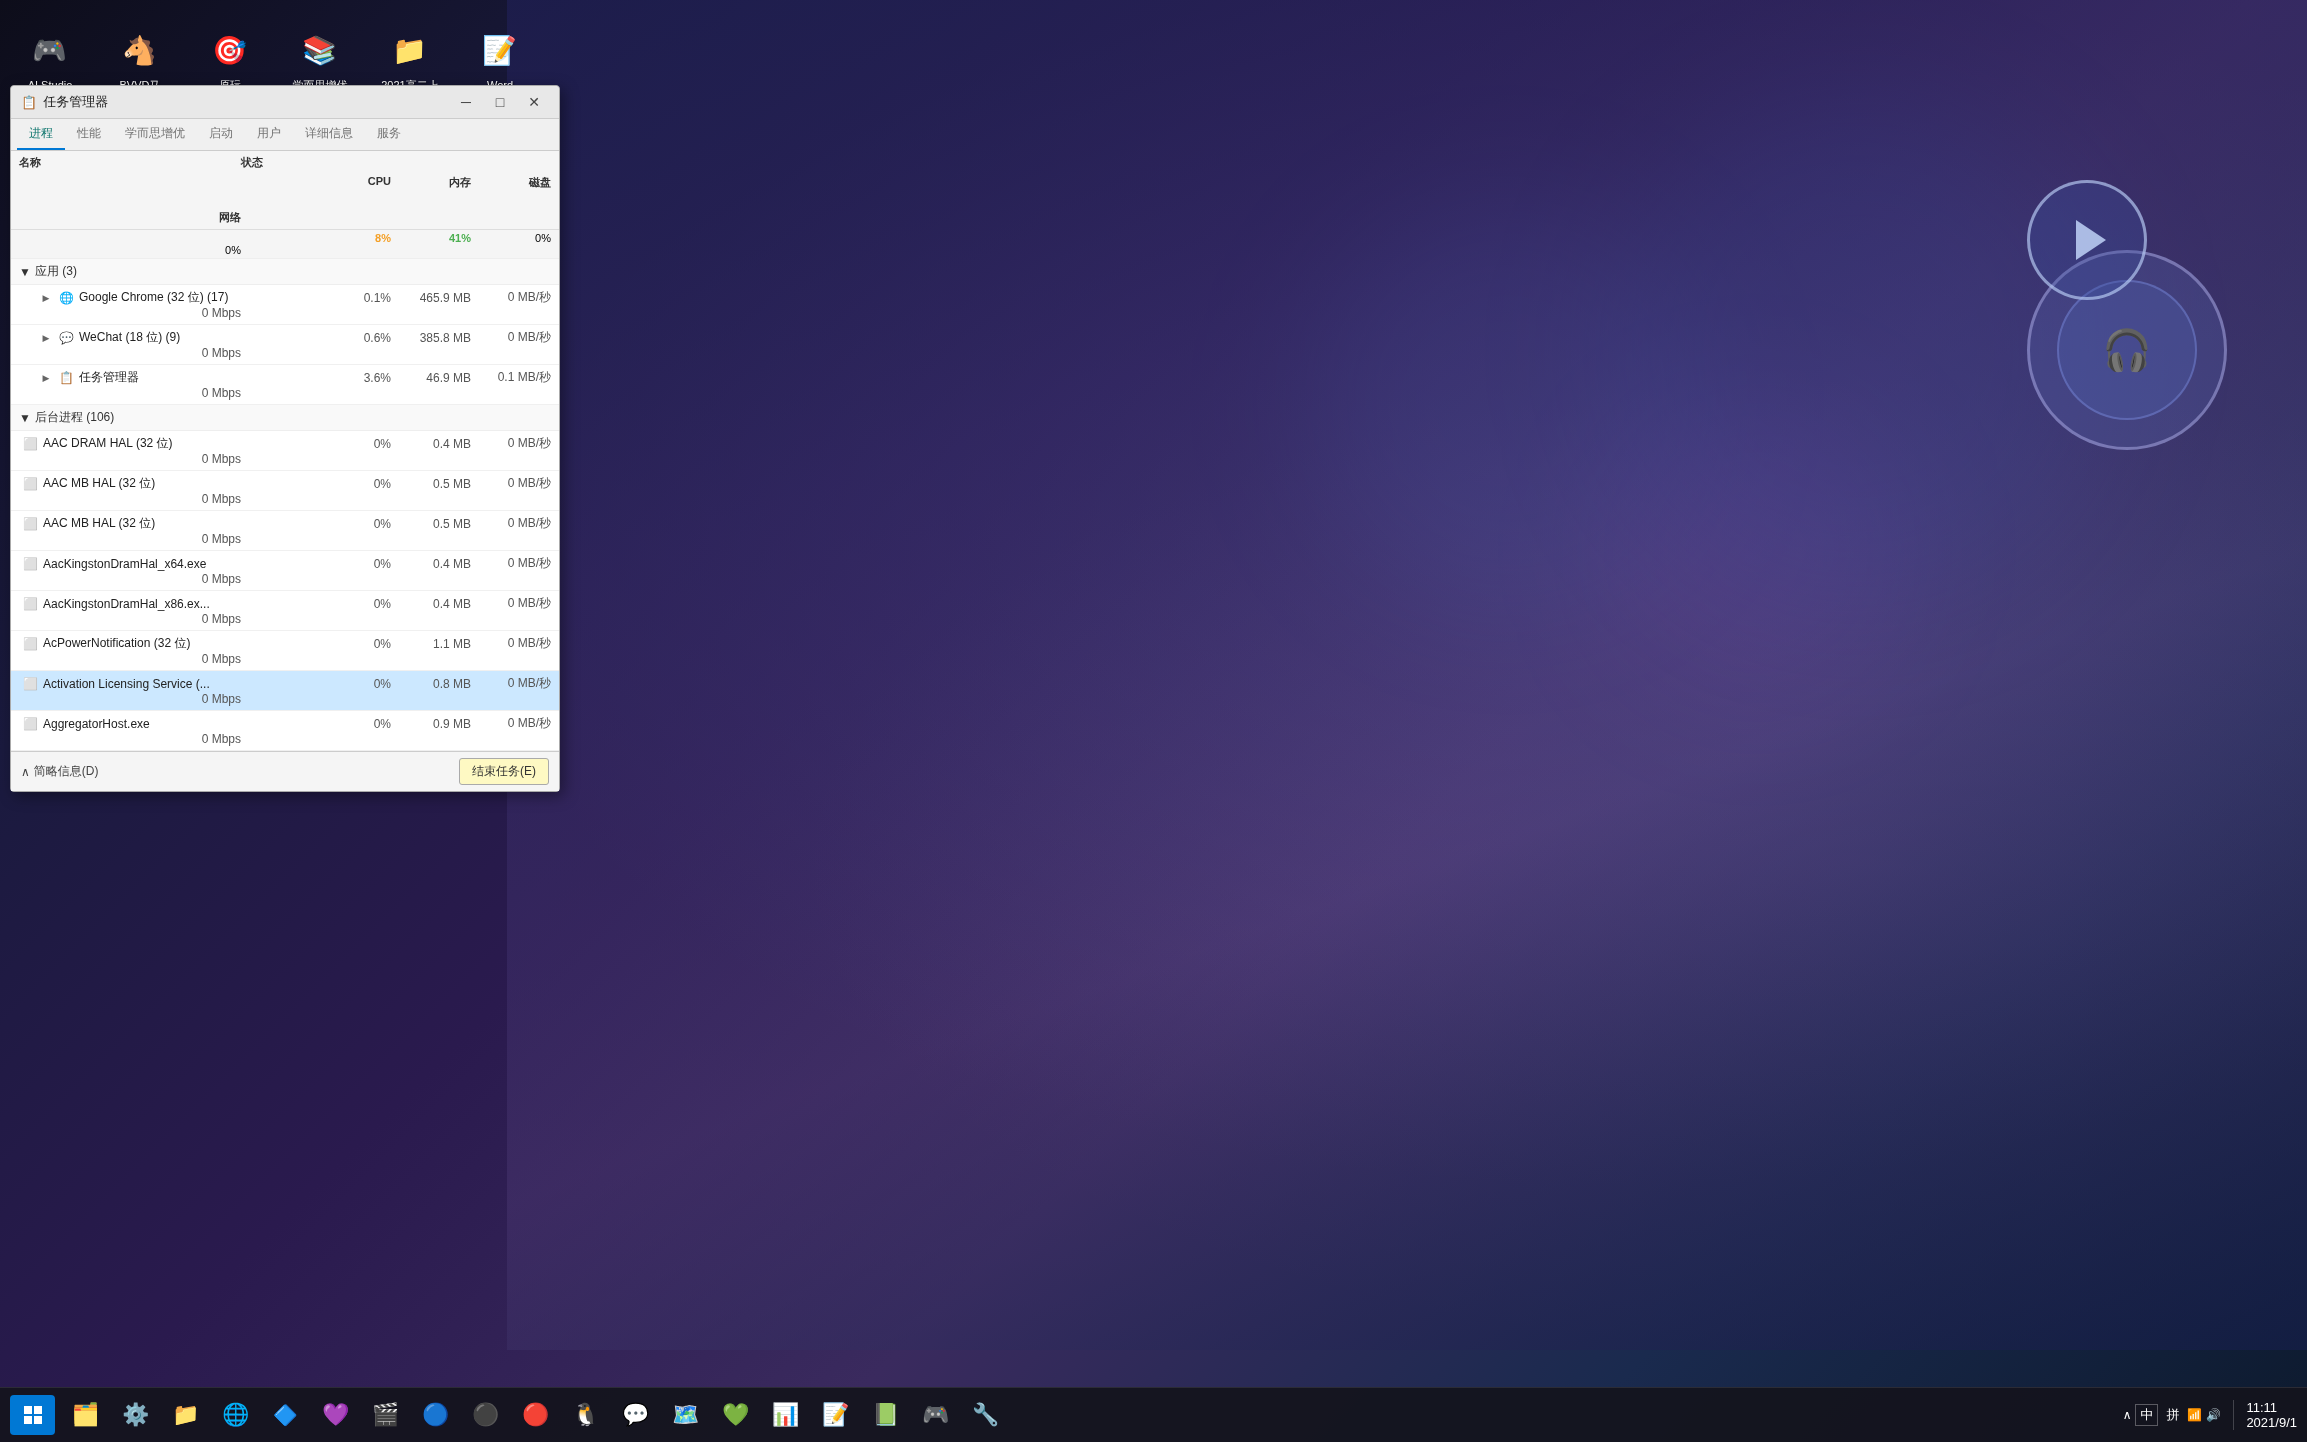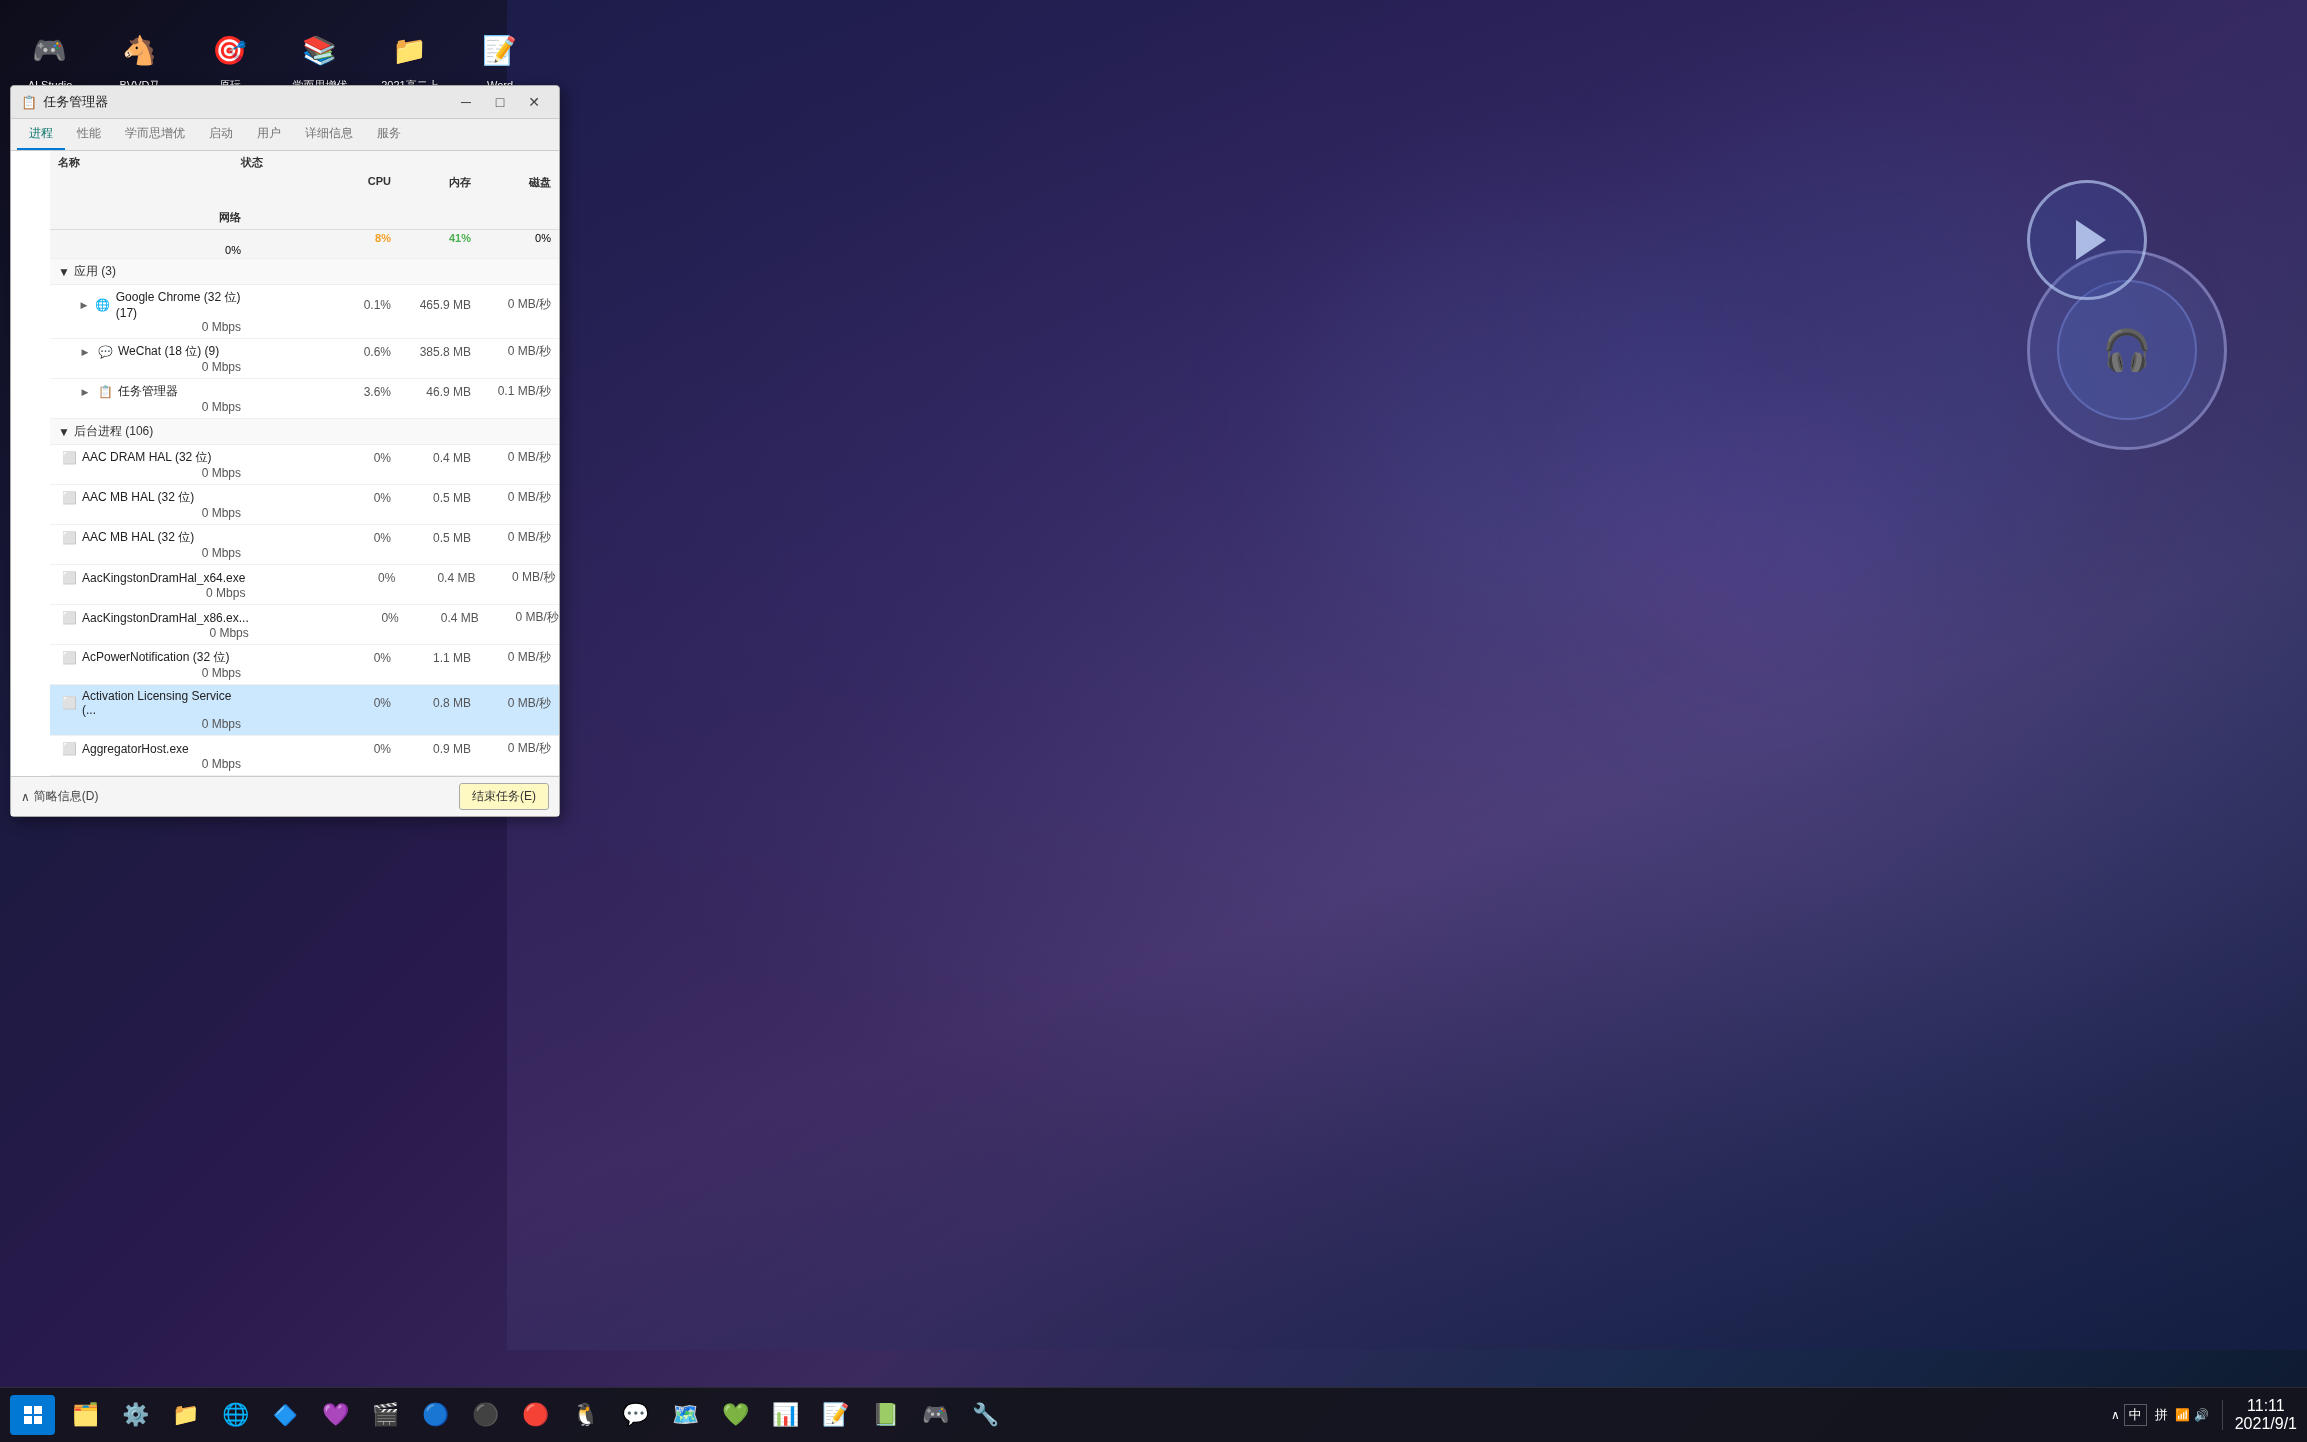--- a/index.html
+++ b/index.html
@@ -116,22 +116,22 @@
 
     .taskbar-right {
       display: flex;
       align-items: center;
       gap: 8px;
       font-size: 12px;
       color: white;
     }
 
     .taskbar-time {
-      text-align: center;
-      font-size: 16px;
+      text-align: left;
+      font-size: 13px;
       color: white;
     }
 
     
     .task-manager {
       position: absolute;
       top: 85px;
       left: 10px;
       width: 550px;
       background: #f0f0f0;
@@ -209,21 +209,20 @@
       border-bottom: 2px solid transparent;
     }
 
     .tm-tab.active {
       border-bottom: 2px solid #0078d4;
       color: #0f766e;
     }
 
     .tm-content {
       background: white;
-      padding-left: 39px;
     }
 
     .tm-header-row {
       display: grid;
       grid-template-columns: 1fr 70px 80px 80px 80px;
       padding: 4px 8px;
       background: #f5f5f5;
       border-bottom: 1px solid #ddd;
       font-weight: bold;
       font-size: 11px;

